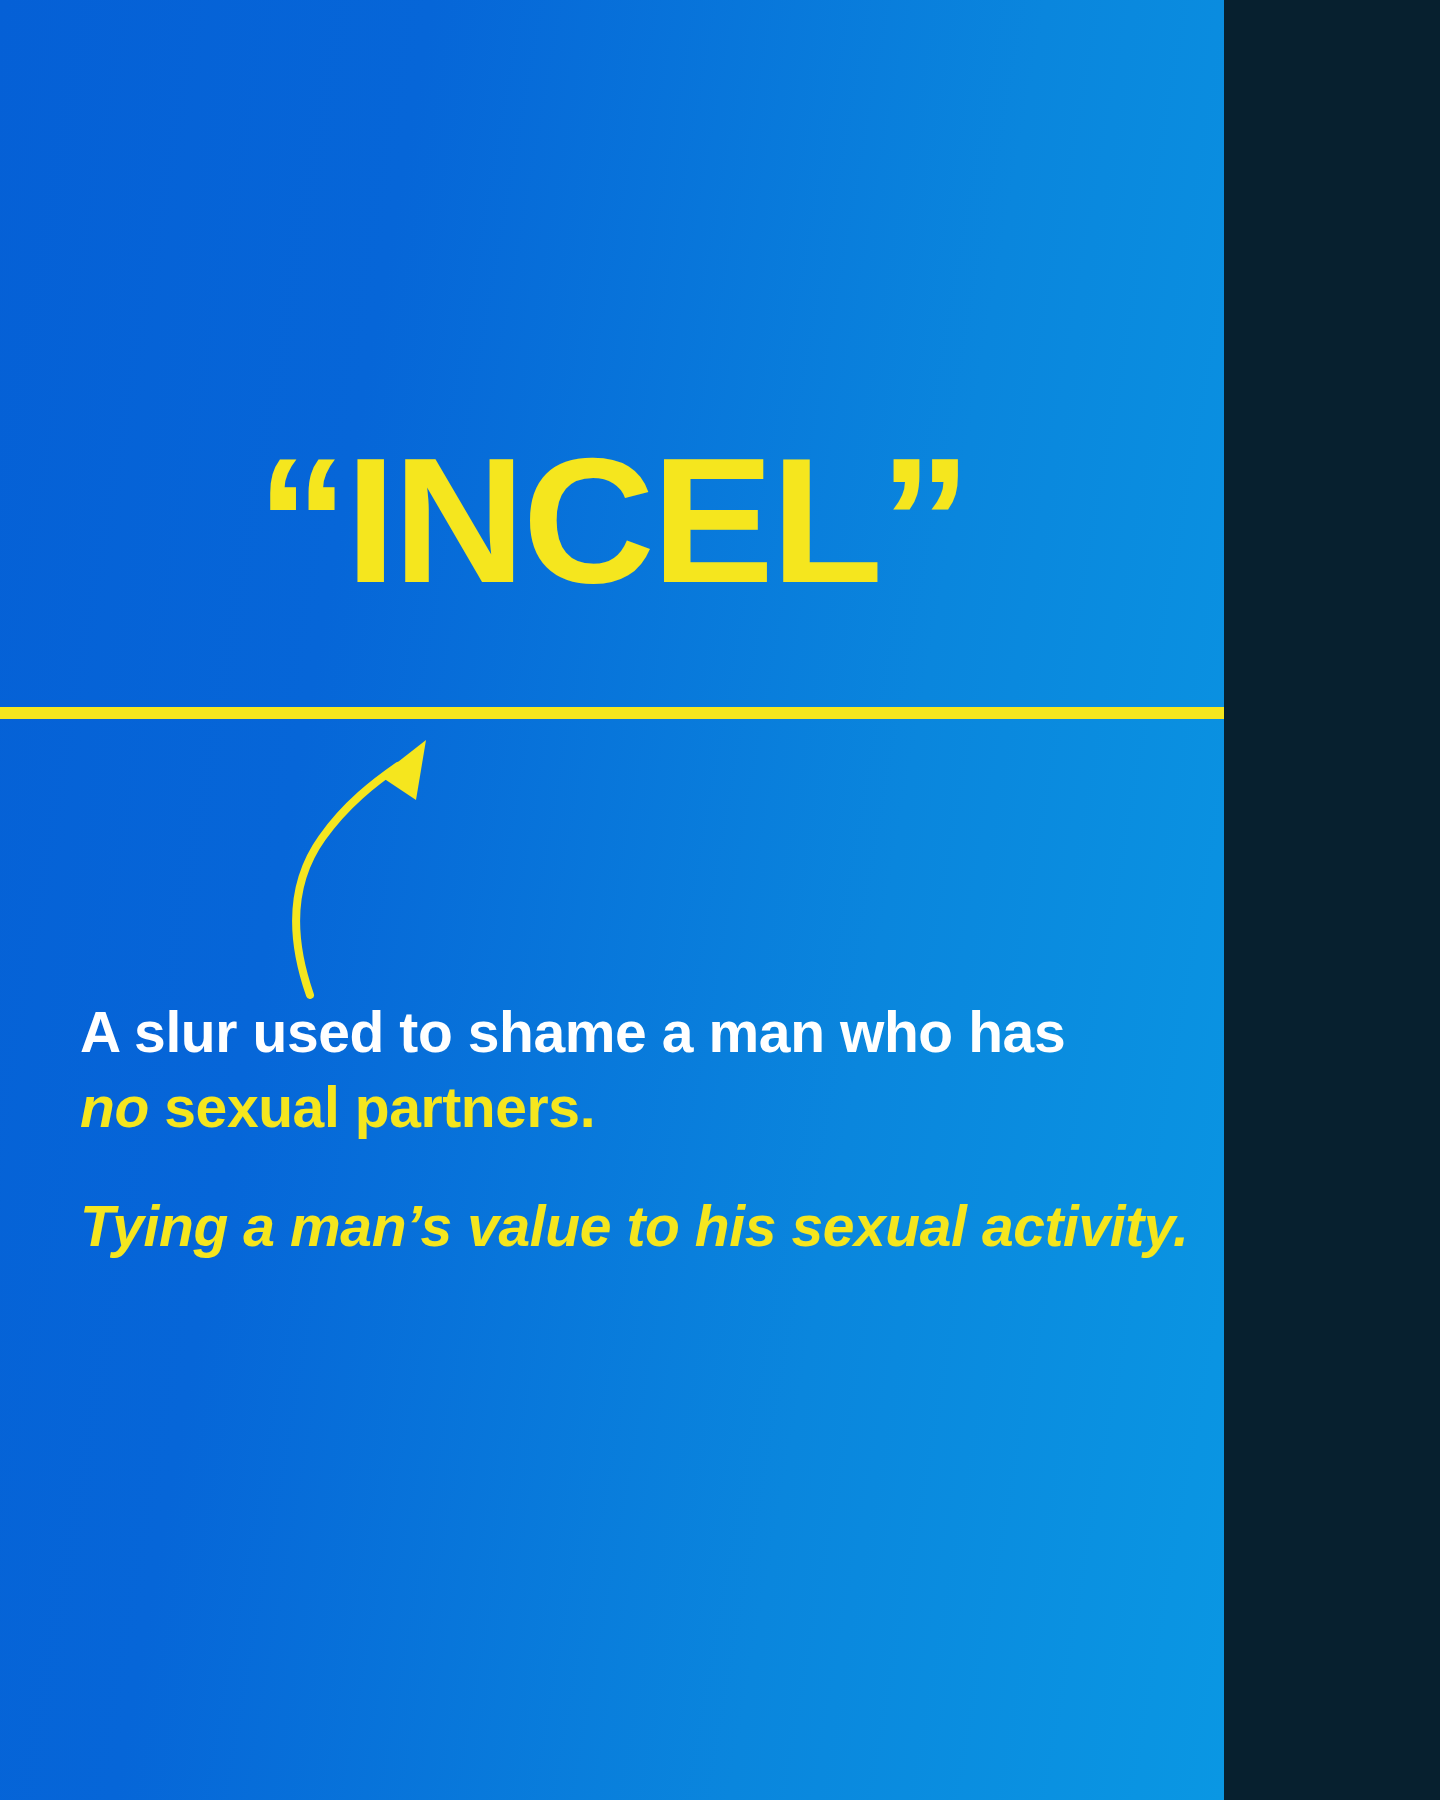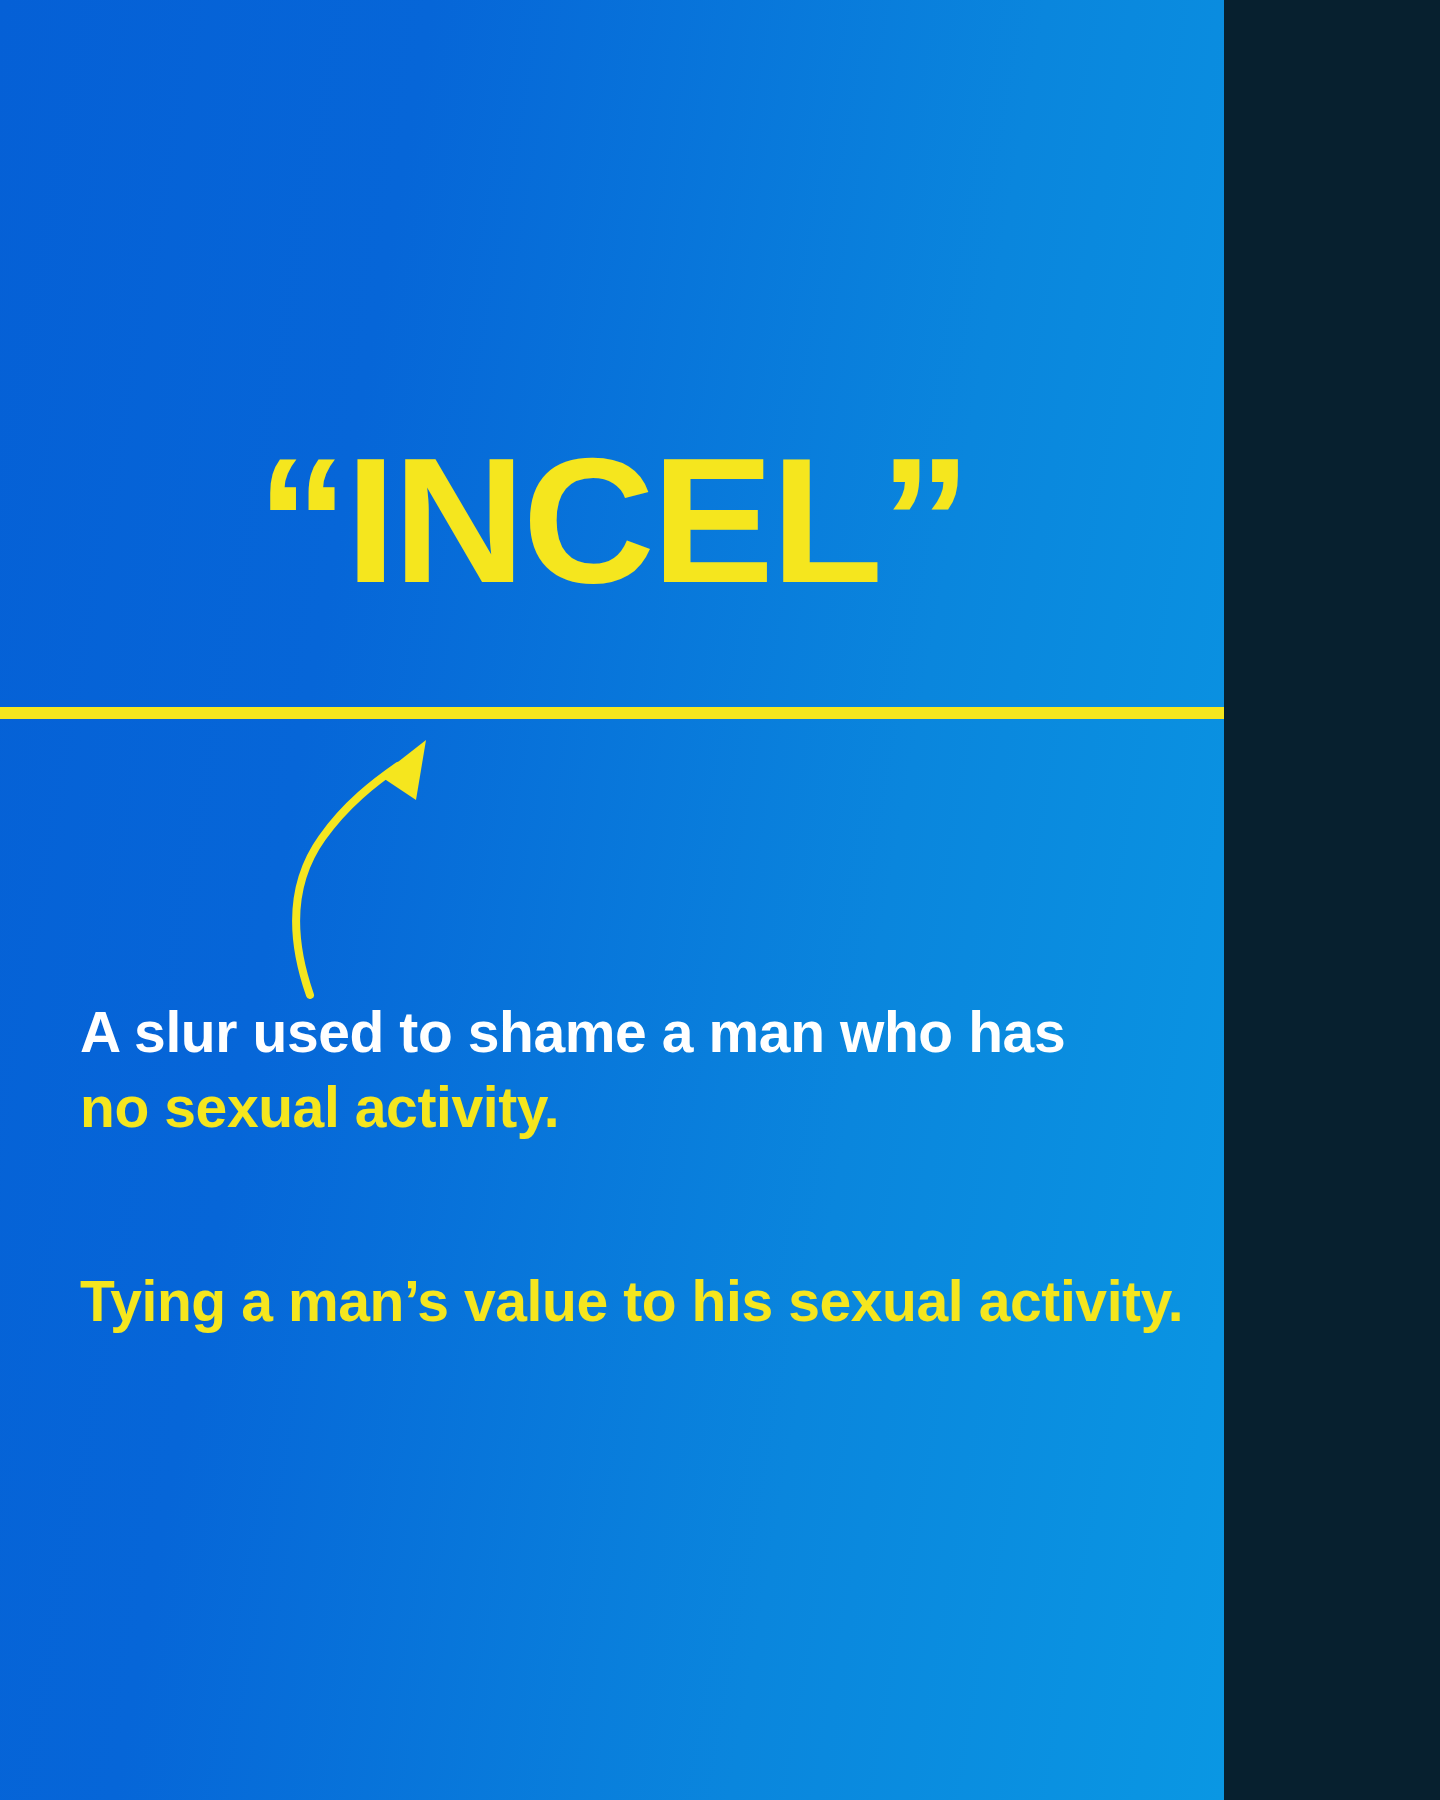--- a/index.html
+++ b/index.html
@@ -71,25 +71,27 @@
   }
   #para-definition {
     top: 995px;
     color: #ffffff;
   }
   #para-definition .hl {
     color: #f5e61e;
   }
   #para-definition .hl-em {
     color: #f5e61e;
+    font-style: italic;
     text-align: center;
   }
   #para-statement {
-    top: 1264px;
+    top: 1189px;
     color: #f5e61e;
+    font-style: italic;
   }
   .nowrap { white-space: nowrap; }
 </style>
 </head>
 <body>
 
 <div id="card">
 
   <div id="title-block">
     <span id="title">“INCEL”</span>
@@ -97,20 +99,20 @@
 
   <div id="rule"></div>
 
   <svg id="arrow" viewBox="0 0 230 280" fill="none" xmlns="http://www.w3.org/2000/svg" aria-hidden="true">
     <path d="M80 275 C 58 212, 62 160, 92 118 C 116 84, 145 62, 168 46" stroke="#F5E61E" stroke-width="8" stroke-linecap="round" fill="none"></path>
     <path d="M196 20 L 186 80 L 150 56 Z" fill="#F5E61E"></path>
   </svg>
 
   <div class="para" id="para-definition">
     <span class="nowrap">A slur used to shame a man who has</span><br>
-    <span class="hl-em">no</span><span class="hl"> sexual activity.</span>
+    <span class="hl-em">no</span><span class="hl"> sexual partners.</span>
   </div>
 
   <div class="para" id="para-statement">
     <span class="nowrap">Tying a man’s value to his sexual activity.</span>
   </div>
 
 </div>
 
 </body></html>

